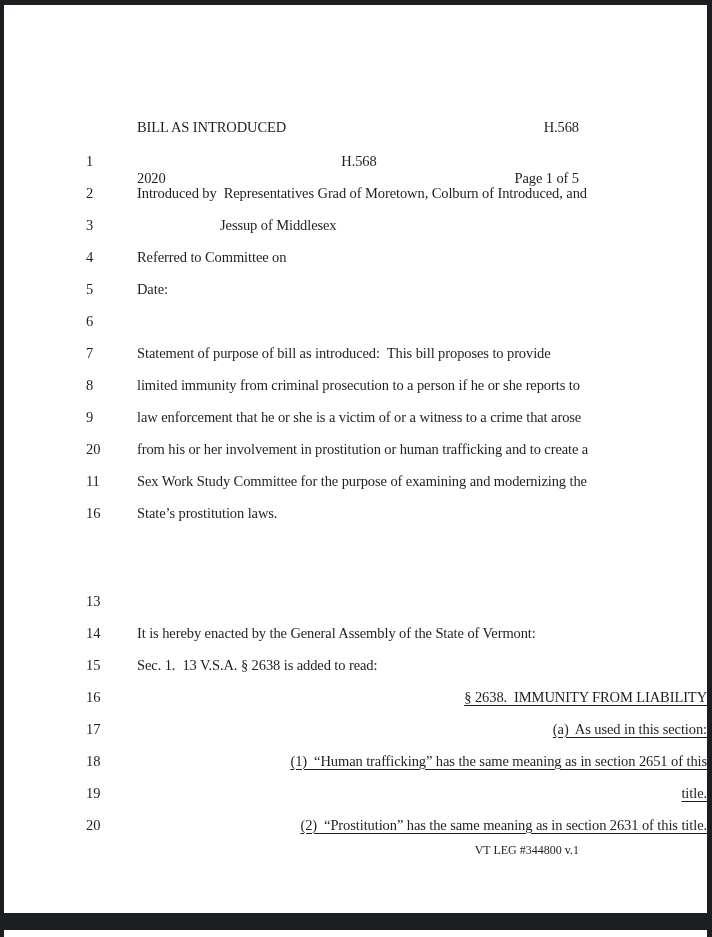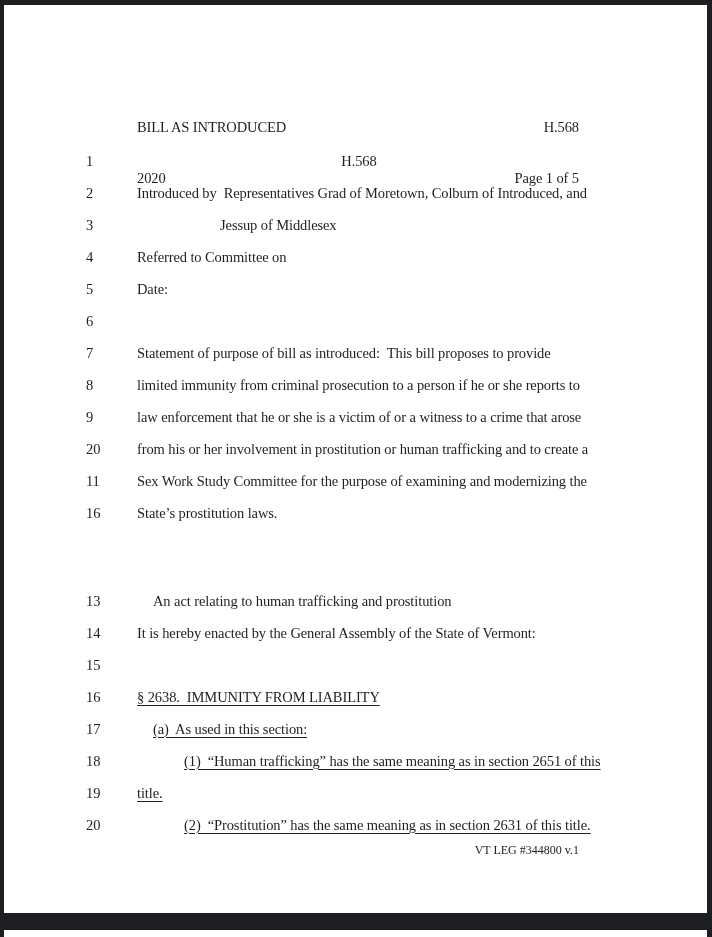--- a/index.html
+++ b/index.html
@@ -58,33 +58,35 @@
   .line-row {
     display: flex;
     align-items: center;
     height: 32px;
     padding-left: 82px;
     font-size: 14.5px;
     letter-spacing: -0.1px;
   }
   .line-row.gap-before {
     margin-top: 56px;
+    gap: 48px;
   }
   .line-num {
     width: 51px;
     flex: 0 0 51px;
   }
   .line-text {
     flex: 1;
     white-space: pre;
   }
   .line-text.underline {
     text-decoration: underline;
     text-decoration-thickness: 1px;
     text-underline-offset: 2.5px;
+    text-align: right;
   }
   .line-text.align-center {
     text-align: center;
     padding-right: 126px;
   }
   .line-text.indent-hang   { padding-left: 83px; }
   .line-text.indent-small  { padding-left: 16px; }
   .line-text.indent-sub    { padding-left: 47px; }
   .doc-footer {
     position: absolute;
@@ -167,30 +169,30 @@
     <span class="line-text">Sex Work Study Committee for the purpose of examining and modernizing the</span>
   </div>
 
   <div class="line-row">
     <span class="line-num">16</span>
     <span class="line-text">State’s prostitution laws.</span>
   </div>
 
   <div class="line-row gap-before">
     <span class="line-num">13</span>
-    <span class="line-text indent-small">An act relating to human trafficking and prostitution</span>
   </div>
 
   <div class="line-row">
     <span class="line-num">14</span>
     <span class="line-text">It is hereby enacted by the General Assembly of the State of Vermont:</span>
   </div>
 
   <div class="line-row">
     <span class="line-num">15</span>
+    <span class="line-text">Sec. 1.  13 V.S.A. § 2638 is added to read:</span>
   </div>
 
   <div class="line-row">
     <span class="line-num">16</span>
     <span class="line-text underline">§ 2638.  IMMUNITY FROM LIABILITY</span>
   </div>
 
   <div class="line-row">
     <span class="line-num">17</span>
     <span class="line-text underline indent-small">(a)  As used in this section:</span>

